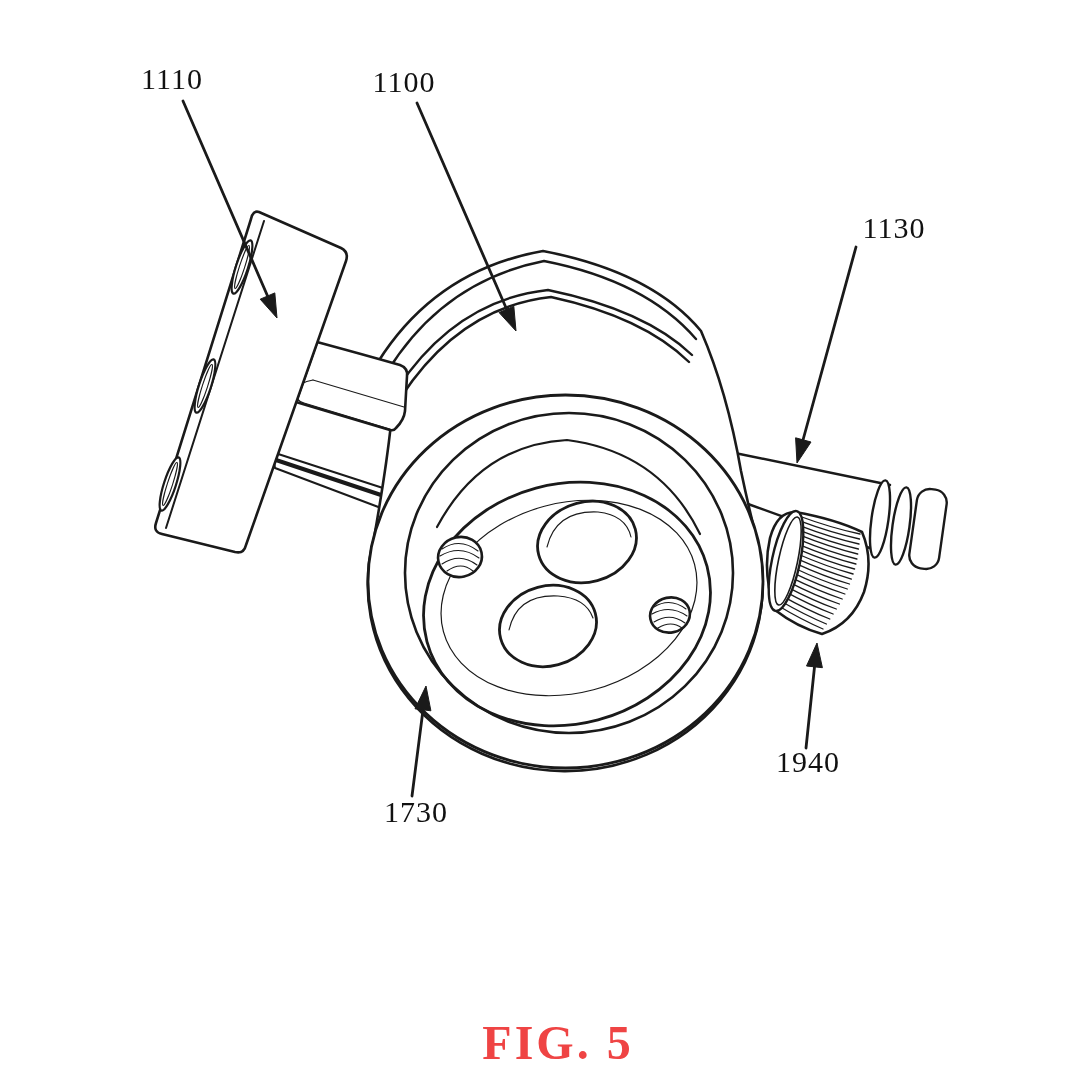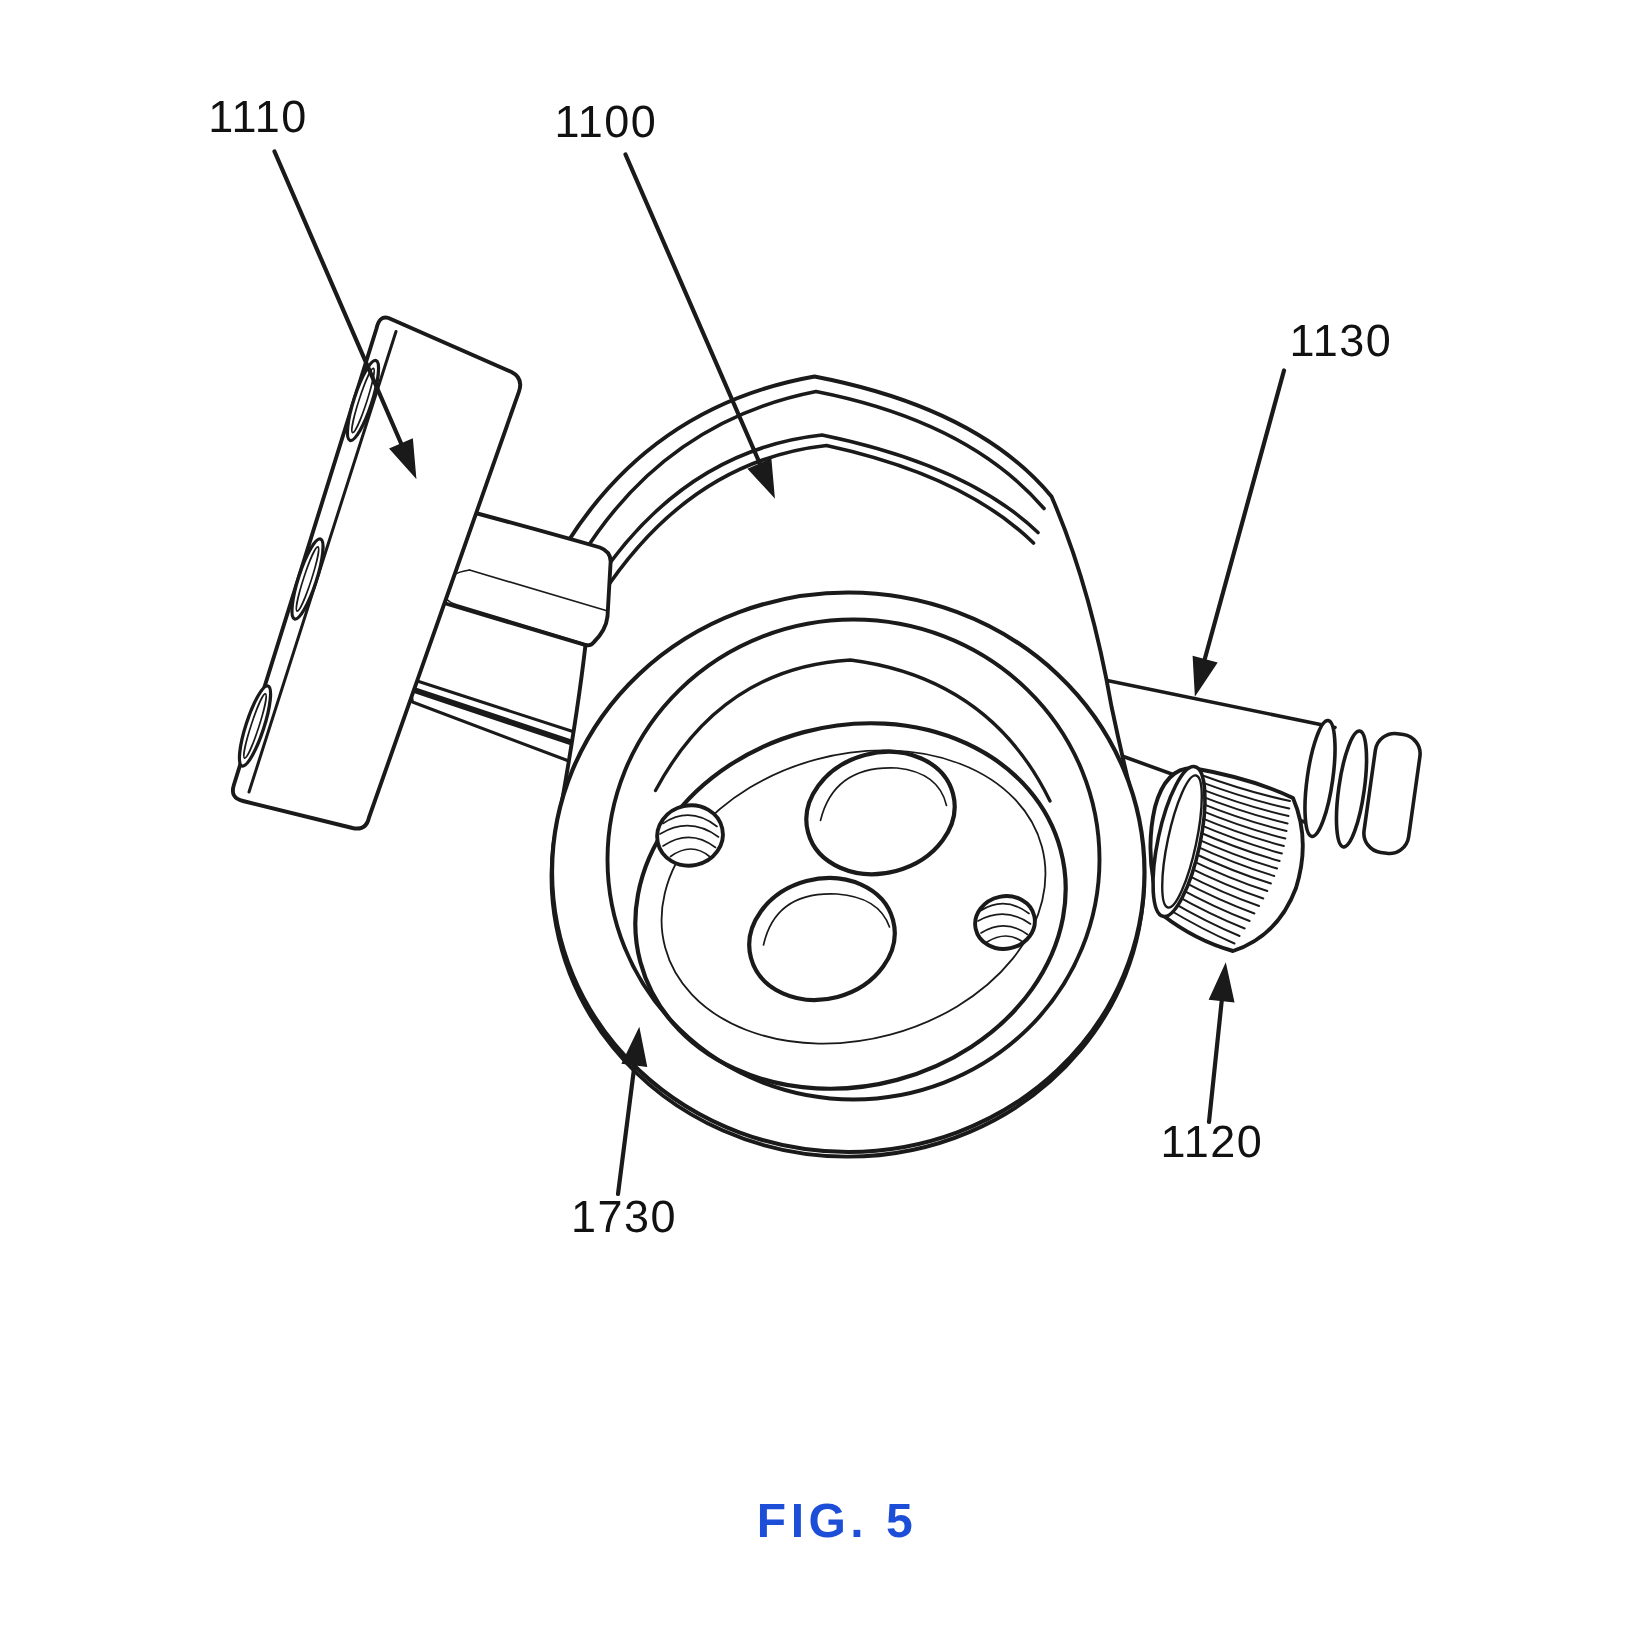--- a/index.html
+++ b/index.html
@@ -1,22 +1,22 @@
 <!DOCTYPE html>
 <html><head>
 <meta charset="utf-8">
 <style>
   html,body{margin:0;padding:0;background:#ffffff;}
   #page{position:relative;width:1090px;height:1090px;background:#ffffff;overflow:hidden;
-        font-family:Liberation Sans, sans-serif;}
+        font-family:Liberation Serif, serif;}
   #art{position:absolute;left:0;top:0;}
   .lbl{position:absolute;transform:translate(-50%,-50%);font-size:30px;color:#111;
        letter-spacing:1px;white-space:nowrap;}
-  .caption{position:absolute;transform:translate(-50%,-50%);font-size:32px;font-weight:bold;
-       color:#1d4ed8;letter-spacing:3px;white-space:nowrap;}
+  .caption{position:absolute;transform:translate(-50%,-50%);font-size:48px;font-weight:bold;
+       color:#ef4444;letter-spacing:3px;white-space:nowrap;margin-top:28px;}
   
   .ln{fill:none;stroke:#1a1a1a;stroke-width:2.4;stroke-linecap:round;stroke-linejoin:round;}
   .lnw{fill:#ffffff;stroke:#1a1a1a;stroke-width:2.4;stroke-linecap:round;stroke-linejoin:round;}
   .fw{fill:#ffffff;stroke:none;}
   .thin{fill:none;stroke:#1a1a1a;stroke-width:1.1;stroke-linecap:round;}
   .bold{fill:none;stroke:#1a1a1a;stroke-width:4;stroke-linecap:round;}
   .arrow-line{fill:none;stroke:#1a1a1a;stroke-width:2.8;stroke-linecap:round;}
   .arrow-head{fill:#1a1a1a;stroke:#1a1a1a;stroke-width:1;}
 </style>
 </head>
@@ -157,17 +157,17 @@
       <g>
         <path class="arrow-line" d="M412,796 L423,710"></path>
         <polygon class="arrow-head" points="426,686 430.9,710.8 415.0,708.8"></polygon>
       </g>
     </g>
   </svg>
 
   <div class="lbl" style="left:172px;top:79px">1110</div>
   <div class="lbl" style="left:404px;top:82px">1100</div>
   <div class="lbl" style="left:894px;top:228px">1130</div>
-  <div class="lbl" style="left:808px;top:762px">1120</div>
+  <div class="lbl" style="left:808px;top:762px">1940</div>
   <div class="lbl" style="left:416px;top:812px">1730</div>
 
   <div class="caption" style="left:558px;top:1014px">FIG. 5</div>
 </div>
 
 </body></html>

